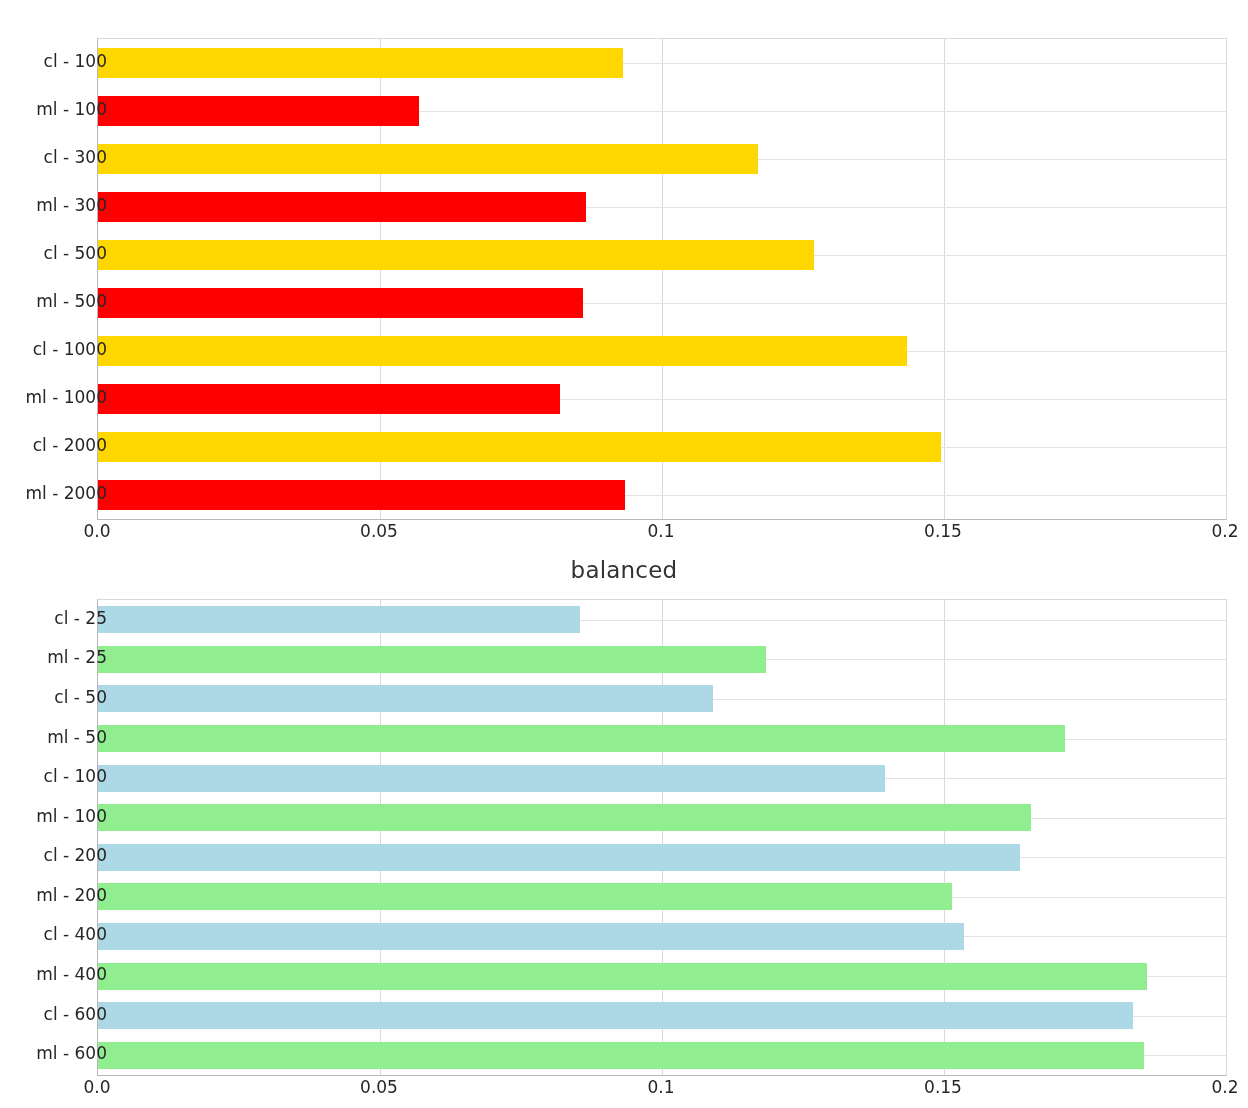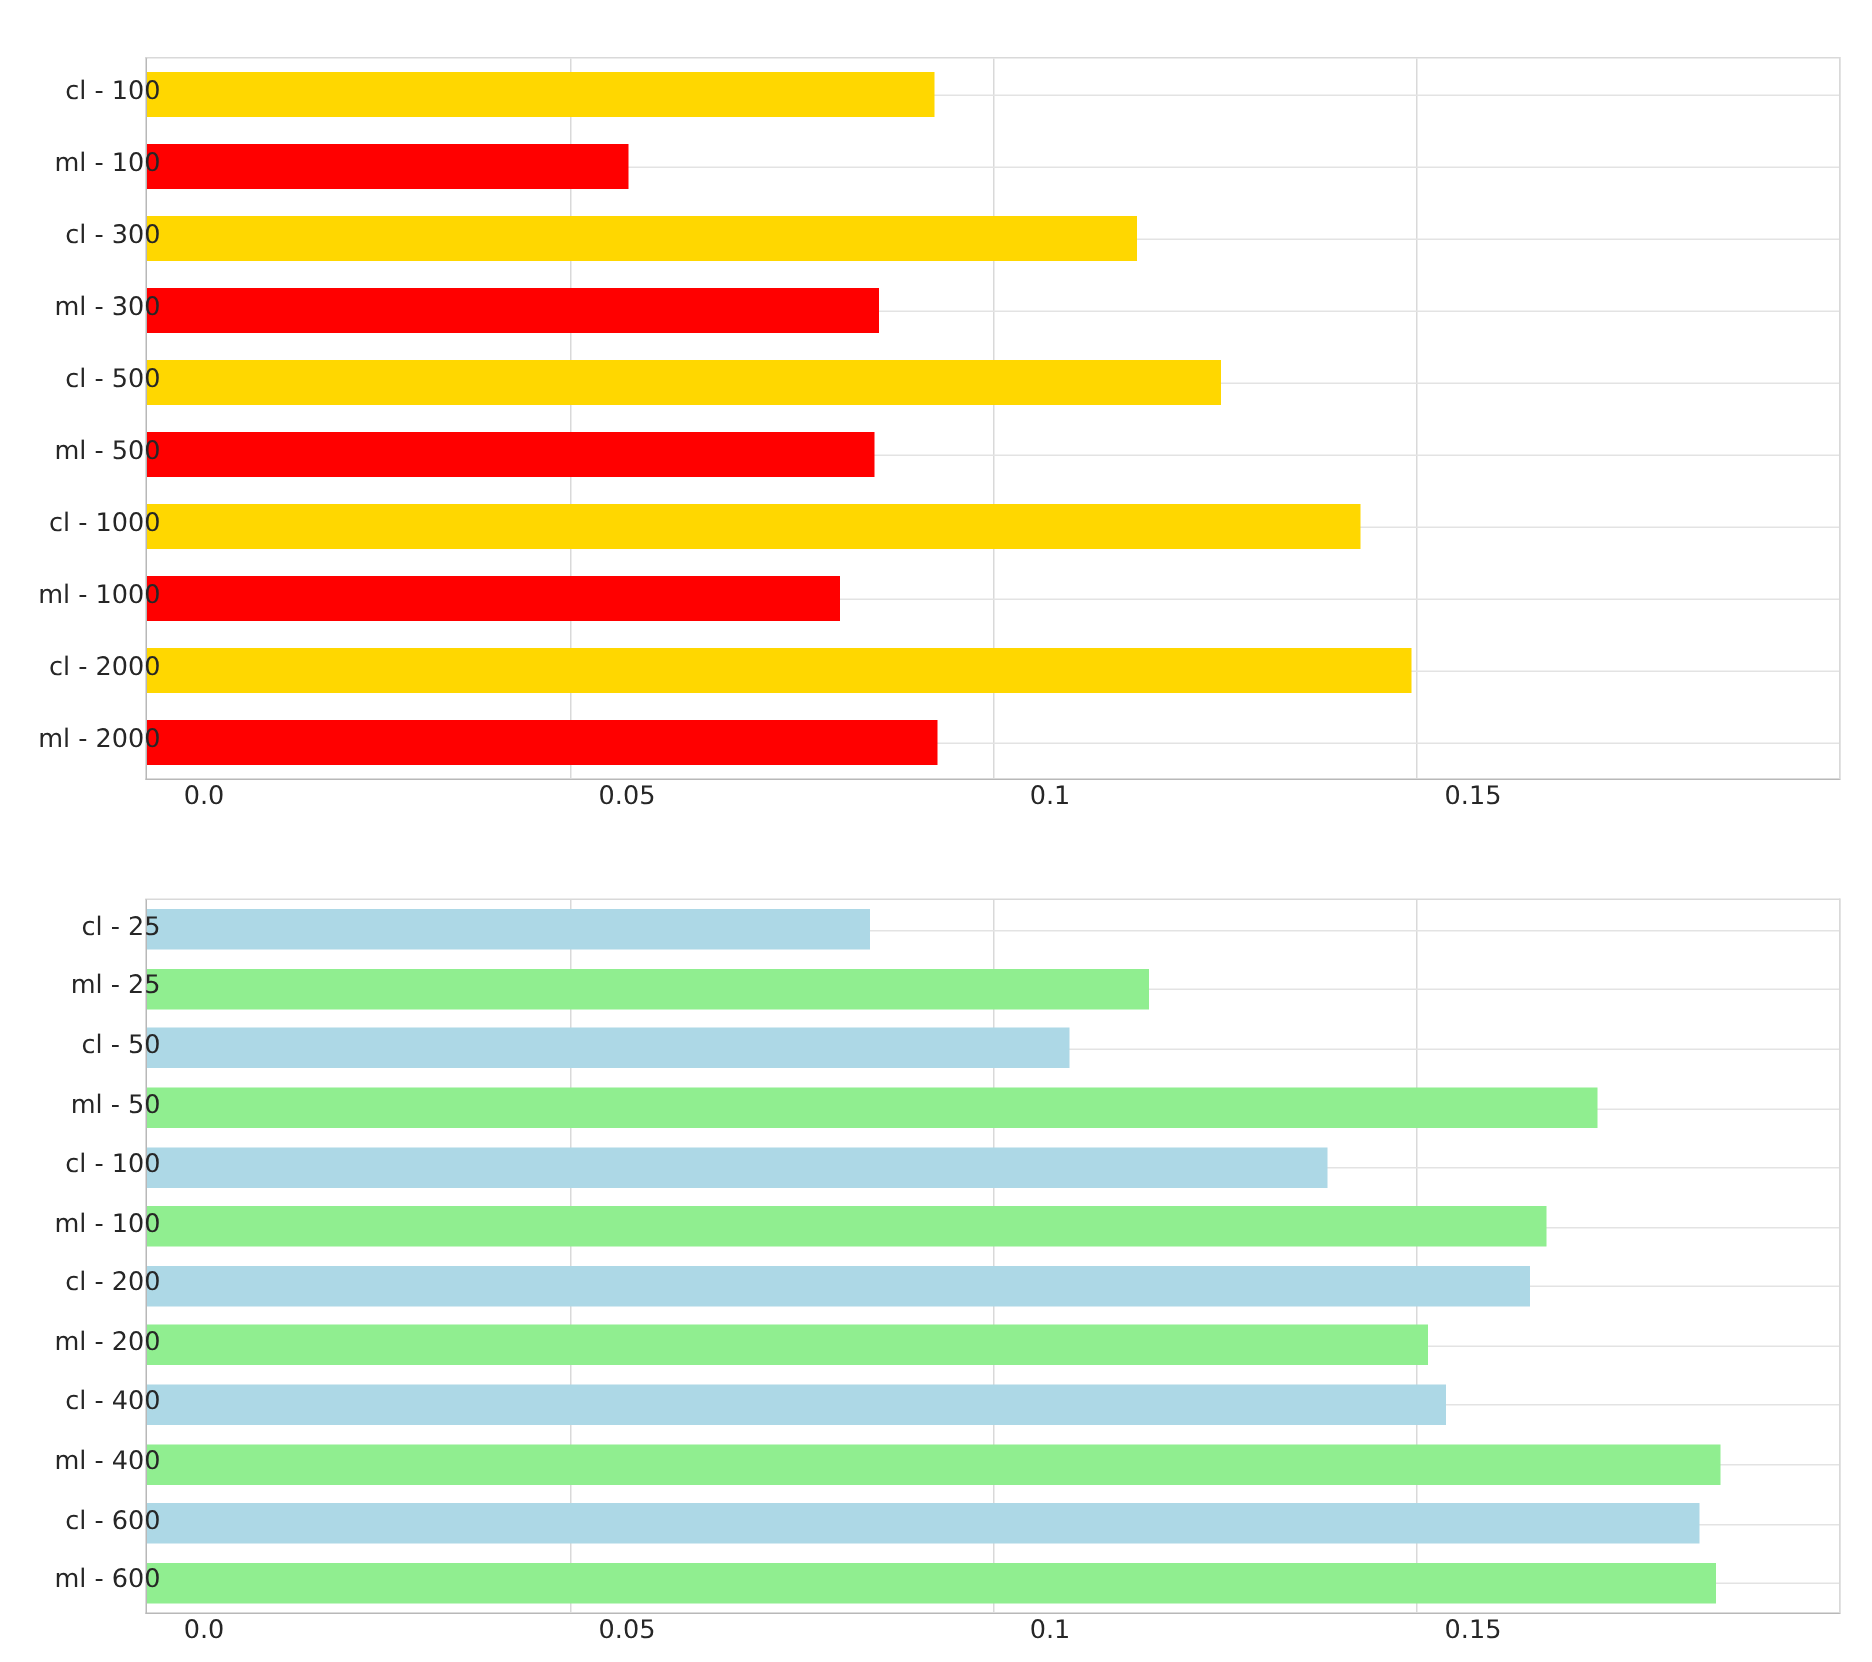--- a/index.html
+++ b/index.html
@@ -114,21 +114,20 @@
     width: 1248px;
     height: 26px;
   }
   .xtick {
     position: absolute;
     top: 0;
     transform: translateX(-50%);
     font-size: 17px;
     color: #262626;
     white-space: nowrap;
-    margin-left: 39px;
   }
   #xticks-top    { top: 521px; }
   #xticks-bottom { top: 524px; }
 </style>
 </head>
 <body>
 
 <div class="figure">
 
   <div class="panel" id="panel-top">
@@ -199,20 +198,21 @@
     <div class="xticks" id="xticks-top">
         <div class="xtick" style="left: 97px; color: rgb(38, 38, 38);">0.0</div>
         <div class="xtick" style="left: 379px; color: rgb(38, 38, 38);">0.05</div>
         <div class="xtick" style="left: 661px; color: rgb(38, 38, 38);">0.1</div>
         <div class="xtick" style="left: 943px; color: rgb(38, 38, 38);">0.15</div>
         <div class="xtick" style="left: 1225px; color: rgb(38, 38, 38);">0.2</div>
       </div>
   </div>
 
   <div class="panel" id="panel-bottom">
+    <div class="chart-title">balanced</div>
 
     <div class="plot" id="plot-bottom">
       <div class="gridlines" id="grid-bottom">
           <div class="gridline-v" style="left: 282px; background: rgb(217, 217, 217);"></div>
           <div class="gridline-v" style="left: 564px; background: rgb(217, 217, 217);"></div>
           <div class="gridline-v" style="left: 846px; background: rgb(217, 217, 217);"></div>
           <div class="gridline-v" style="left: 1128px; background: rgb(217, 217, 217);"></div>
           <div class="gridline-h" style="top: 19.7917px;"></div>
           <div class="gridline-h" style="top: 59.375px;"></div>
           <div class="gridline-h" style="top: 98.9583px;"></div>

